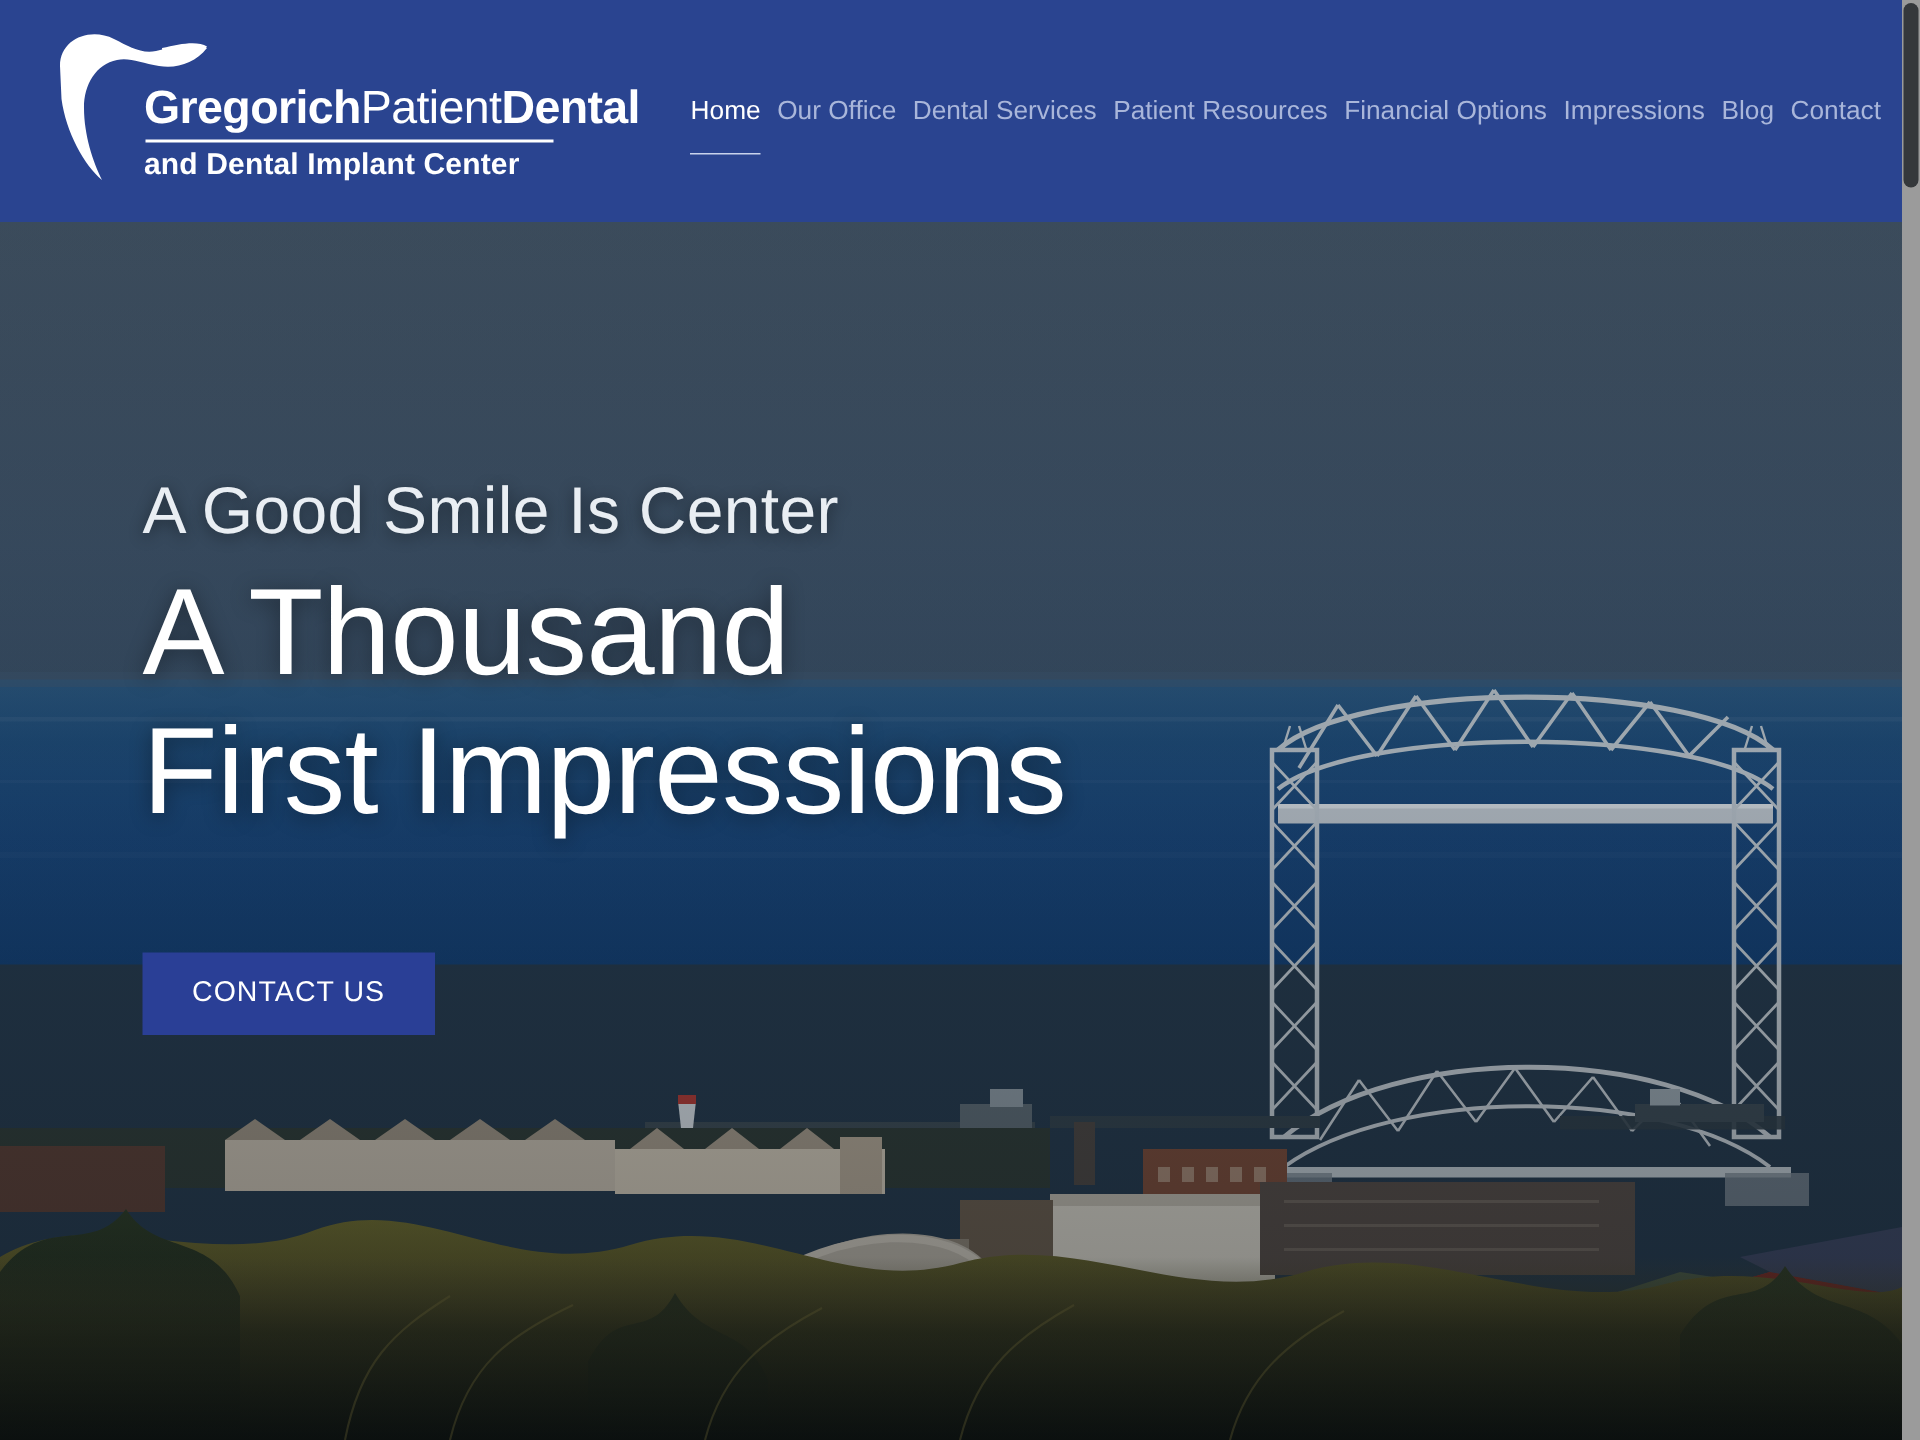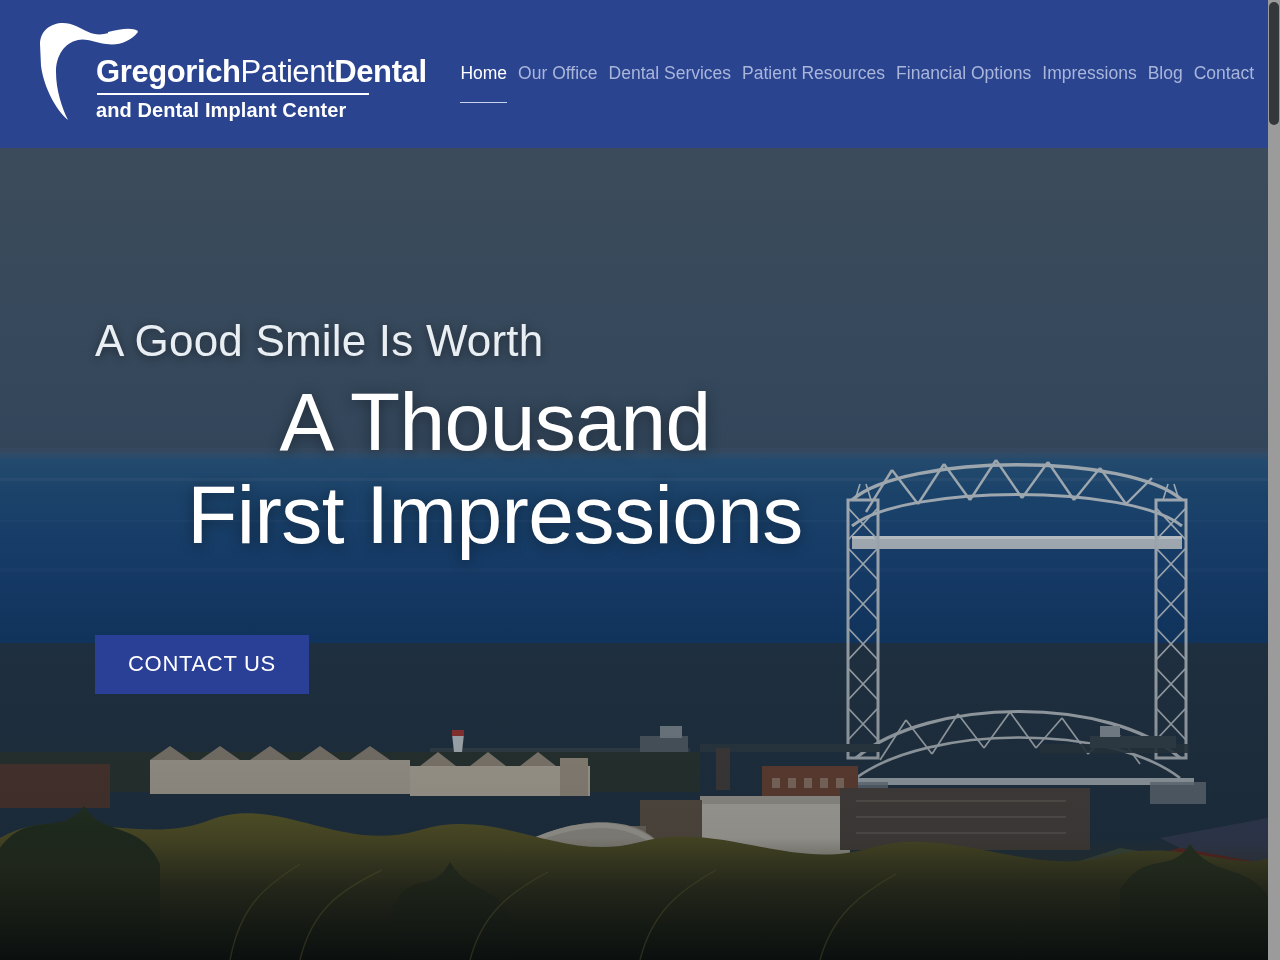--- a/index.html
+++ b/index.html
@@ -72,25 +72,25 @@
   .hero-kicker {
     font-size:44px; font-weight:300; color:#e9eef3;
     line-height:56px; letter-spacing:0.2px;
     text-shadow:0 2px 10px rgba(0,0,0,.45);
   }
   .hero-title {
     font-size:82px; font-weight:400; color:#ffffff;
     line-height:93px; letter-spacing:-0.5px; margin-top:6px;
     text-shadow:0 2px 14px rgba(0,0,0,.40);
   }
-  .hero-title span { display:block;text-align:center; }
+  .hero-title span { display:block; }
   .hero-cta {
     display:inline-block; margin-top:74px;
     background:#2a3f96; color:#ffffff;
-    font-size:22px; letter-spacing:0.7px;
+    font-size:19px; letter-spacing:0.7px;
     padding:16px 33px 17px 33px;
     border:0; cursor:pointer;
     font-family:"Liberation Sans", sans-serif;
   }
 
   
   .sky {
     position:absolute; left:0; top:0; width:100%; height:308px;
     background:linear-gradient(180deg,#4b5d6e 0%,#46596c 35%,#41566c 70%,#3b5168 100%);
   }
@@ -298,21 +298,21 @@
           <path d="M470 812 C 482 766, 510 744, 548 724"></path>
           <path d="M640 812 C 652 764, 680 742, 716 722"></path>
           <path d="M820 812 C 832 768, 860 746, 896 726"></path>
         </g>
       </svg>
     </div>
 
     <div class="hero-overlay"></div>
 
     <div class="hero-content">
-      <div class="hero-kicker">A Good Smile Is Worth</div>
+      <div class="hero-kicker">A Good Smile Is Center</div>
       <h1 class="hero-title">
         <span>A Thousand</span>
         <span>First Impressions</span>
       </h1>
       <button class="hero-cta">CONTACT US</button>
     </div>
   </div>
 
   <header class="site-header">
 

